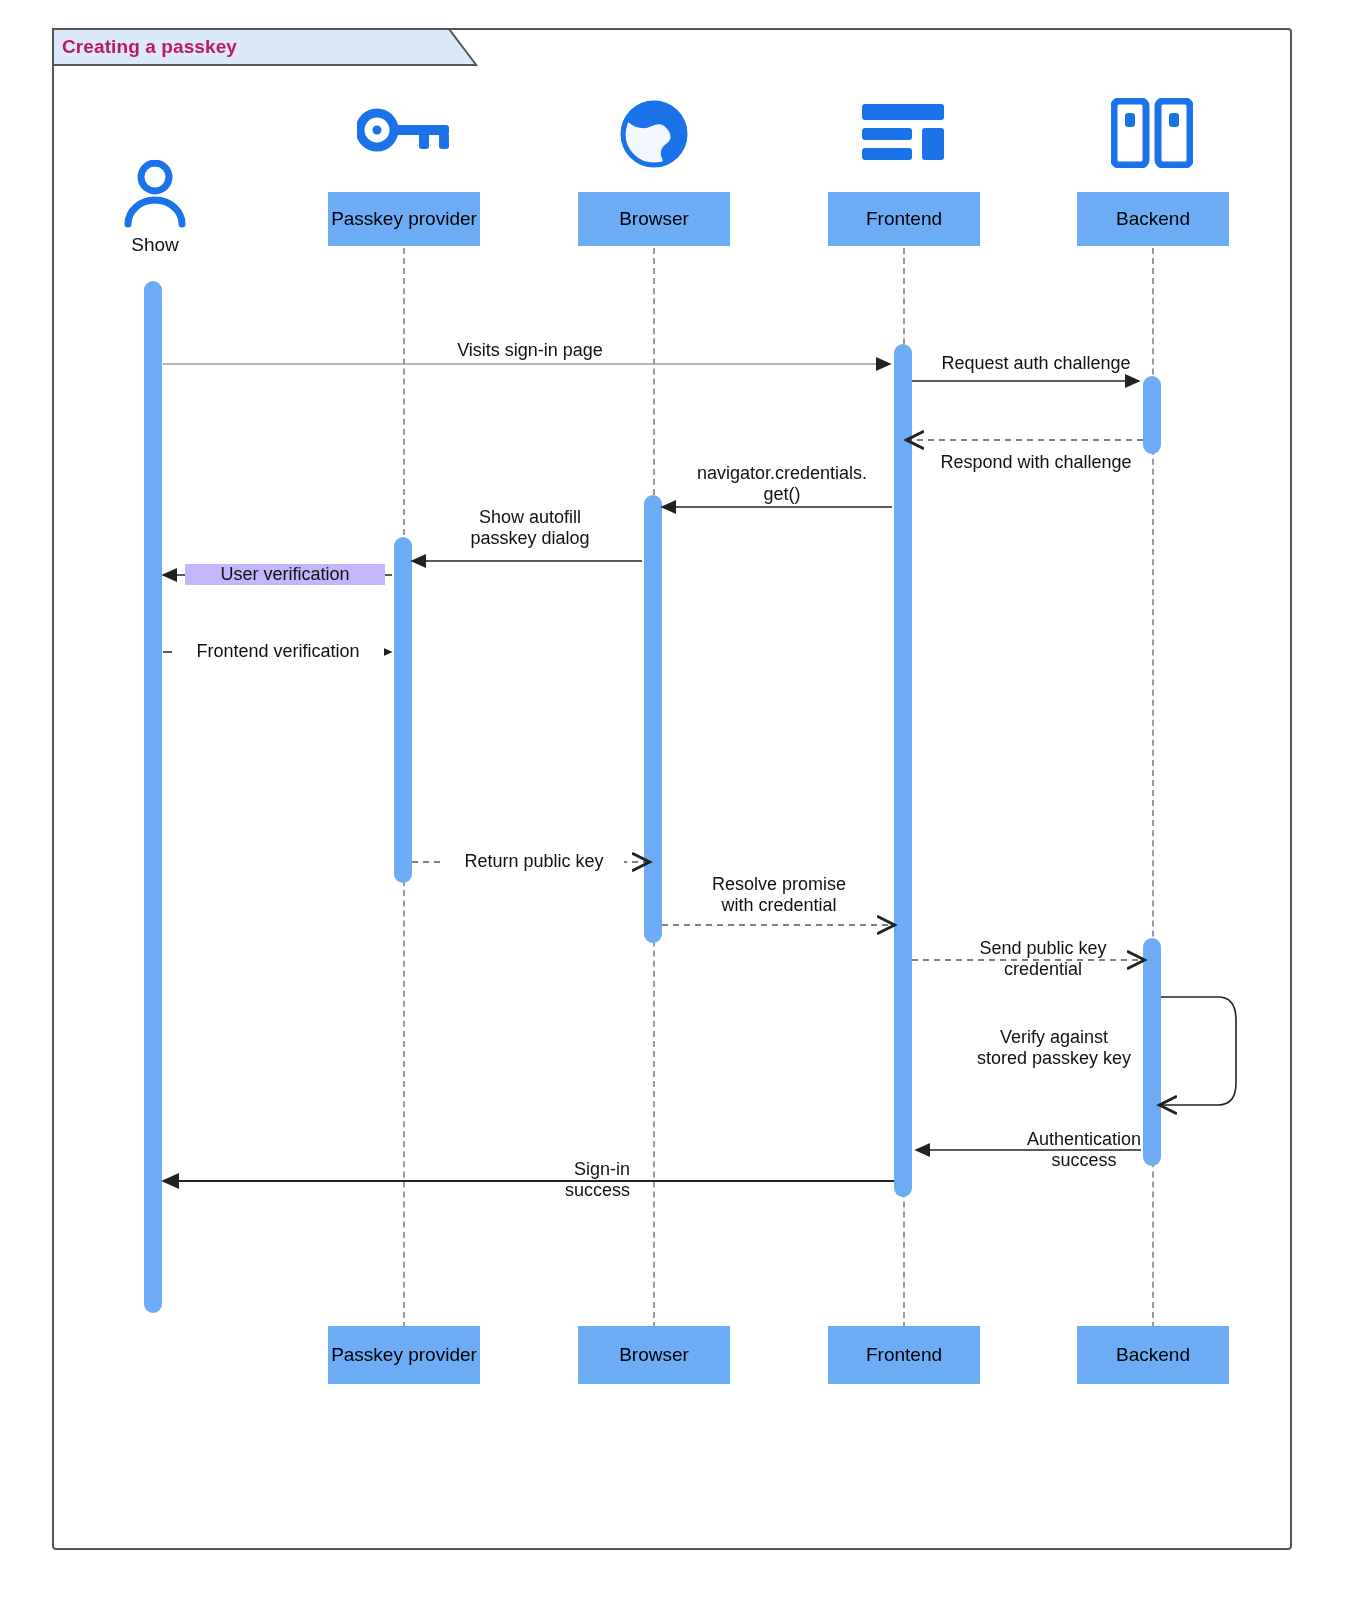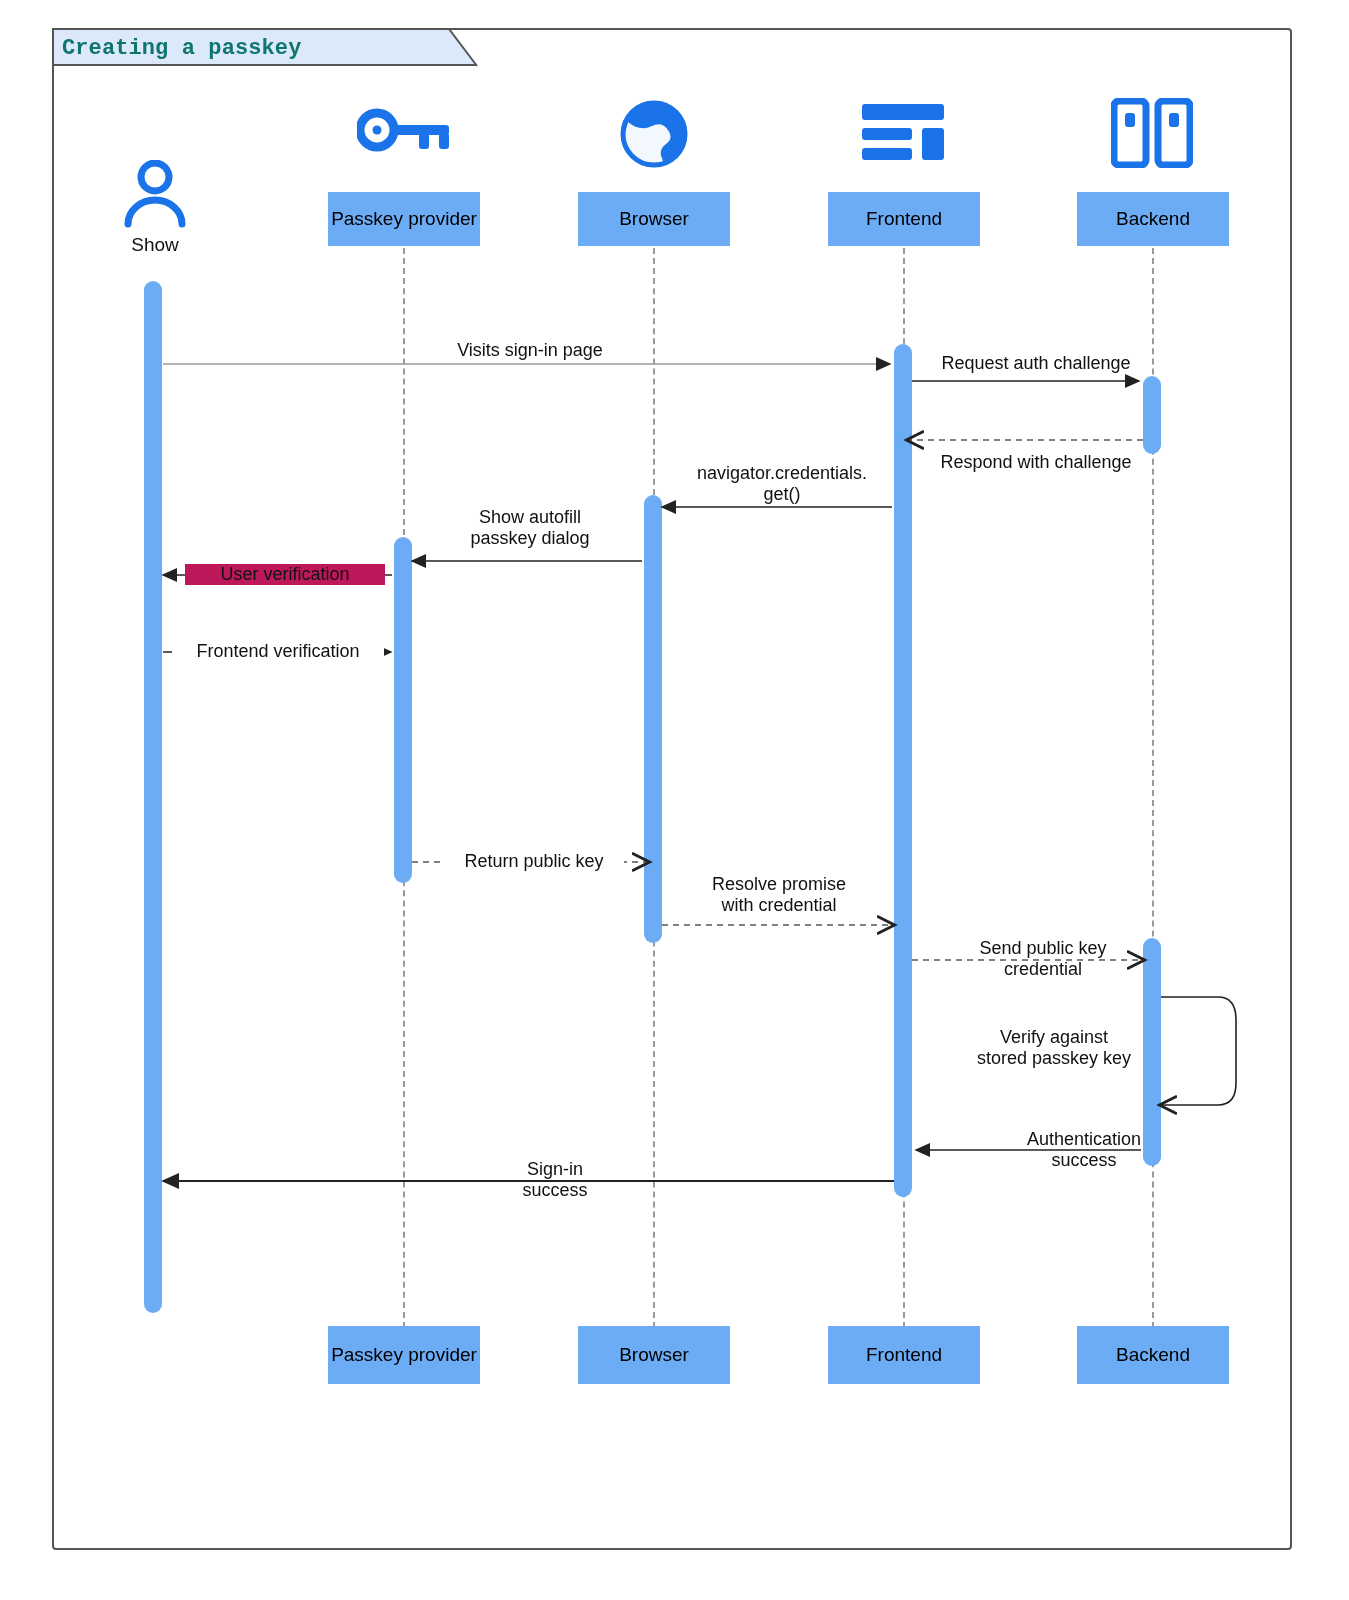--- a/index.html
+++ b/index.html
@@ -40,25 +40,24 @@
     border-top: none;
     border-left: none;
     box-sizing: border-box;
     
     clip-path: polygon(0 0, 396px 0, 425px 38px, 0 38px);
   }
   #frame-title {
     position: absolute;
     left: 62px;
     top: 36px;
-    font-size: 22px;
+    font-size: 19px;
     font-weight: bold;
-    color: #0f766e;
+    color: #be185d;
     letter-spacing: 0.1px;
-    font-family: Liberation Mono, monospace;
   }
   .lifeline {
     position: absolute;
     width: 0;
     border-left: 2px dashed #9a9a9a;
   }
   .actor-box {
     position: absolute;
     background: #6cacf5;
     border-radius: 0;
@@ -240,27 +239,27 @@
     <line x1="894" y1="1181" x2="163" y2="1181" stroke="#222222" stroke-width="1.8" marker-end="url(#filled)"></line>
   </svg>
 
   <div class="msg-label" style="left:380px; top:340px; width:300px;">Visits sign-in page</div>
   <div class="msg-label" style="left:906px; top:353px; width:260px;">Request auth challenge</div>
   <div class="msg-label" style="left:906px; top:452px; width:260px;">Respond with challenge</div>
   <div class="msg-label" style="left:672px; top:463px; width:220px;">navigator.credentials.
 get()</div>
   <div class="msg-label" style="left:430px; top:507px; width:200px;">Show autofill
 passkey dialog</div>
-  <div class="msg-label" style="left:185px; top:564px; width:200px; background:#be185d;">User verification</div>
+  <div class="msg-label" style="left:185px; top:564px; width:200px; background:#c4b5fd;">User verification</div>
   <div class="msg-label" style="left:172px; top:641px; width:212px; background:#ffffff;">Frontend verification</div>
   <div class="msg-label" style="left:444px; top:851px; width:180px; background:#ffffff;">Return public key</div>
   <div class="msg-label" style="left:666px; top:874px; width:226px;">Resolve promise
 with credential</div>
   <div class="msg-label" style="left:938px; top:938px; width:210px;">Send public key
 credential</div>
   <div class="msg-label" style="left:958px; top:1027px; width:192px;">Verify against
 stored passkey key</div>
   <div class="msg-label" style="left:974px; top:1129px; width:220px;text-align:center;">Authentication
 success</div>
-  <div class="msg-label" style="left:460px; top:1159px; width:190px;">Sign-in
+  <div class="msg-label" style="left:440px; top:1159px; width:190px;text-align:right;">Sign-in
 success</div>
 
 </div>
 
 </body></html>

